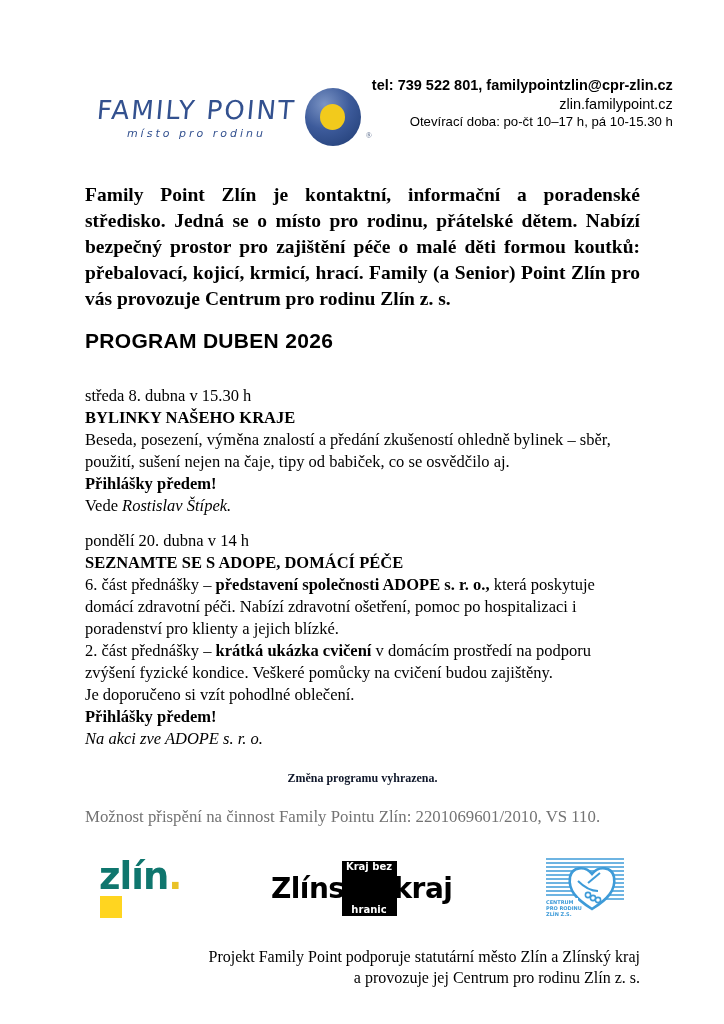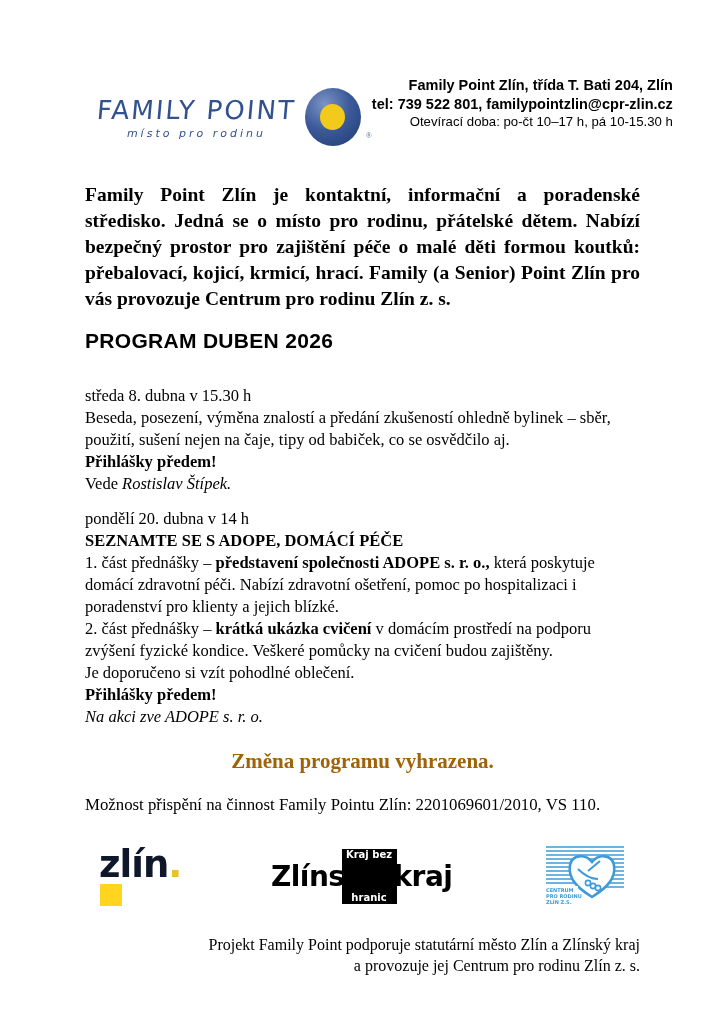--- a/index.html
+++ b/index.html
@@ -29,27 +29,27 @@
   .program-title{margin:17px 0 0;text-align:left;font-family:"Liberation Sans","DejaVu Sans",sans-serif;
     font-size:21px;font-weight:bold;letter-spacing:0.3px;}
   
   .event{margin-top:32px;font-size:16.5px;line-height:22px;}
   .event + .event{margin-top:13px;}
   .ev-title{font-weight:bold;}
   .ev-signup{font-weight:bold;}
   .seg-b{font-weight:bold;}
   .seg-i{font-style:italic;}
   
-  .notice{margin-top:21px;text-align:center;color:#a16207;font-weight:bold;font-size:21px;}
-  .donation{margin-top:21px;color:#000000;font-size:16.8px;}
+  .notice{margin-top:21px;text-align:center;color:#0f172a;font-weight:bold;font-size:12px;}
+  .donation{margin-top:21px;color:#737373;font-size:16.8px;}
   
   .logos{margin-top:27px;display:flex;align-items:center;justify-content:space-between;
     padding:0 12px 0 14px;height:68px;}
   .city-logo{font-family:"DejaVu Sans","Liberation Sans",sans-serif;font-weight:bold;line-height:1;}
-  .city-word{font-size:37px;color:#0f172a;letter-spacing:-1px;}
+  .city-word{font-size:37px;color:#0f766e;letter-spacing:-1px;}
   .city-dot{color:#E9C227;}
   .city-square{width:22px;height:22px;background:#FFD520;margin-top:1px;margin-left:1px;}
   .region-logo{display:flex;align-items:center;font-family:"DejaVu Sans","Liberation Sans",sans-serif;
     font-weight:bold;color:#000;font-size:28px;letter-spacing:-0.5px;}
   .region-box{width:55px;height:55px;background:#000;color:#fff;display:flex;flex-direction:column;
     align-items:center;justify-content:center;font-size:10px;line-height:11px;letter-spacing:0;
     margin:0 -3px;z-index:1;text-align:center;gap:32px;}
   .cpr-logo{width:86px;height:62px;}
   
   .doc-footer{margin-top:24px;text-align:right;font-size:16px;line-height:21px;}
@@ -64,44 +64,45 @@
       <div class="fp-text">
         <div class="fp-brand">FAMILY POINT</div>
         <div class="fp-tagline">místo pro rodinu</div>
       </div>
       <div class="fp-circle">
         <div class="fp-dot"></div>
       </div>
       <span class="fp-reg">®</span>
     </div>
     <div class="contact">
-      <div class="c-bold">Family Point Zlín, třída T. Bati 204, Zlín</div>
       <div class="c-bold">tel: 739 522 801, familypointzlin@cpr-zlin.cz</div>
+      <div class="c-reg">zlin.familypoint.cz</div>
       <div class="c-small">Otevírací doba: po-čt 10–17 h, pá 10-15.30 h</div>
     </div>
   </div>
 
   <p class="intro">Family Point Zlín je kontaktní, informační a poradenské středisko. Jedná se o místo pro rodinu, přátelské dětem. Nabízí bezpečný prostor pro zajištění péče o malé děti formou koutků: přebalovací, kojicí, krmicí, hrací. Family (a Senior) Point Zlín pro vás provozuje Centrum pro rodinu Zlín z. s.</p>
 
   <h1 class="program-title">PROGRAM DUBEN 2026</h1>
 
   <section class="event">
     <div class="ev-date">středa 8. dubna v 15.30 h</div>
+    <div class="ev-title">BYLINKY NAŠEHO KRAJE</div>
     <div class="ev-body">
         <div><span>Beseda, posezení, výměna znalostí a předání zkušeností ohledně bylinek – sběr, použití, sušení nejen na čaje, tipy od babiček, co se osvědčilo aj.</span></div>
       </div>
     <div class="ev-signup">Přihlášky předem!</div>
     <div class="ev-lead"><span>Vede </span><span class="seg-i">Rostislav Štípek.</span></div>
   </section>
 
   <section class="event">
     <div class="ev-date">pondělí 20. dubna v 14 h</div>
     <div class="ev-title">SEZNAMTE SE S ADOPE, DOMÁCÍ PÉČE</div>
     <div class="ev-body">
-        <div><span>1. část přednášky – </span><span class="seg-b">představení společnosti ADOPE s. r. o.,</span><span> která poskytuje domácí zdravotní péči. Nabízí zdravotní ošetření, pomoc po hospitalizaci i poradenství pro klienty a jejich blízké.</span></div>
+        <div><span>6. část přednášky – </span><span class="seg-b">představení společnosti ADOPE s. r. o.,</span><span> která poskytuje domácí zdravotní péči. Nabízí zdravotní ošetření, pomoc po hospitalizaci i poradenství pro klienty a jejich blízké.</span></div>
         <div><span>2. část přednášky – </span><span class="seg-b">krátká ukázka cvičení</span><span> v domácím prostředí na podporu zvýšení fyzické kondice. Veškeré pomůcky na cvičení budou zajištěny.</span></div>
         <div><span>Je doporučeno si vzít pohodlné oblečení.</span></div>
       </div>
     <div class="ev-signup">Přihlášky předem!</div>
     <div class="ev-lead"><span class="seg-i">Na akci zve ADOPE s. r. o.</span></div>
   </section>
 
   <div class="notice">Změna programu vyhrazena.</div>
 
   <div class="donation">Možnost přispění na činnost Family Pointu Zlín: 2201069601/2010, VS 110.</div>

